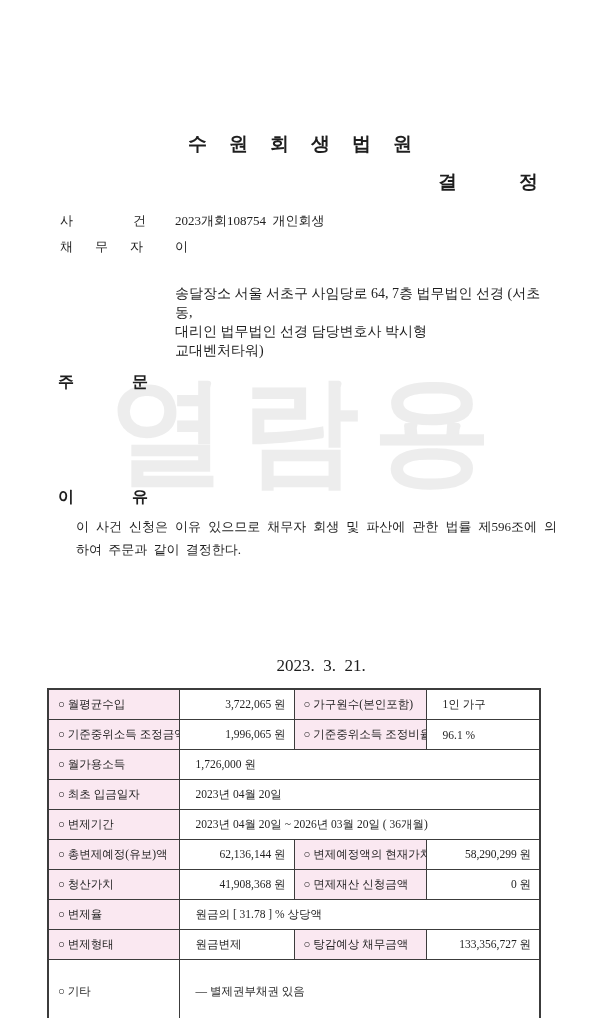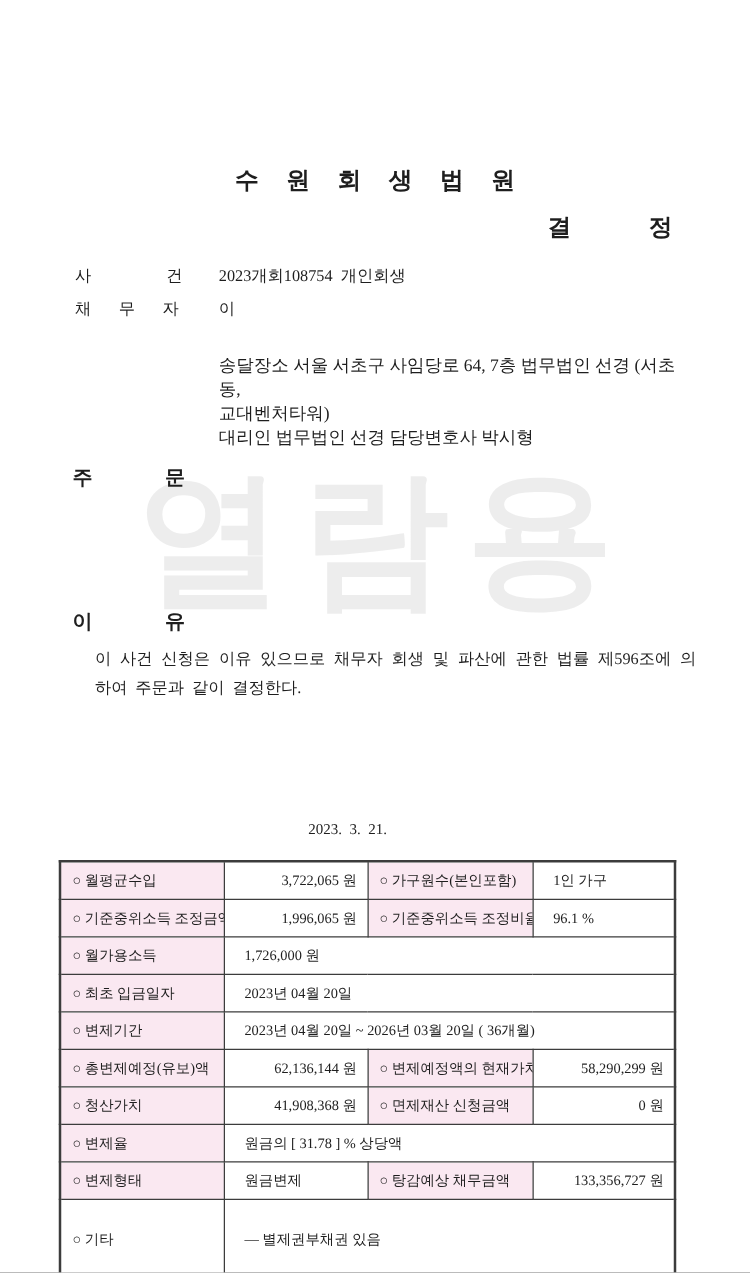--- a/index.html
+++ b/index.html
@@ -43,21 +43,21 @@
     letter-spacing:58px; text-indent:58px; white-space:nowrap; z-index:1;
   }
   .order-list { position:absolute; left:60px; top:405px; font-size:12.6px; line-height:22.5px; z-index:1; }
   .order-item { white-space:nowrap; word-spacing:3px; }
   .reason-body {
     position:absolute; left:60px; top:515px; width:481px;
     font-size:13px; line-height:23px; text-align:justify; word-spacing:3px; z-index:1;margin-left:16px;
   }
   .decision-date {
     position:absolute; top:656px; left:0; width:556px;
-    text-align:center; font-size:12px; white-space:pre;
+    text-align:center; font-size:17px; white-space:pre;padding-left:43px;
   }
   table.summary {
     position:absolute; left:47px; top:688px;
     width:492px; border-collapse:collapse; table-layout:fixed;
     font-size:11.5px; color:#1e1e1e;
     border:2px solid #3c3c3c;
   }
   table.summary td {
     border:1px solid #3c3c3c;
     height:27px; vertical-align:middle;
@@ -82,22 +82,22 @@
     <span class="kv-value">2023개회108754  개인회생</span>
   </div>
 
   <div class="kv-row" style="top:238px">
     <span class="kv-label spread-3">채무자</span>
     <span class="kv-value">이</span>
   </div>
 
   <div class="address-block">
     <div>송달장소  서울 서초구 사임당로 64, 7층 법무법인 선경 (서초동,</div>
+    <div>대리인 법무법인 선경 담당변호사 박시형</div>
     <div>교대벤처타워)</div>
-    <div>대리인 법무법인 선경 담당변호사 박시형</div>
   </div>
 
   <div class="watermark">열람용</div>
 
   <div class="section-heading" style="top:372px">주문</div>
 
 
   <div class="section-heading" style="top:487px">이유</div>
 
   <div class="reason-body">이 사건 신청은 이유 있으므로 채무자 회생 및 파산에 관한 법률 제596조에 의하여 주문과 같이 결정한다.</div>

